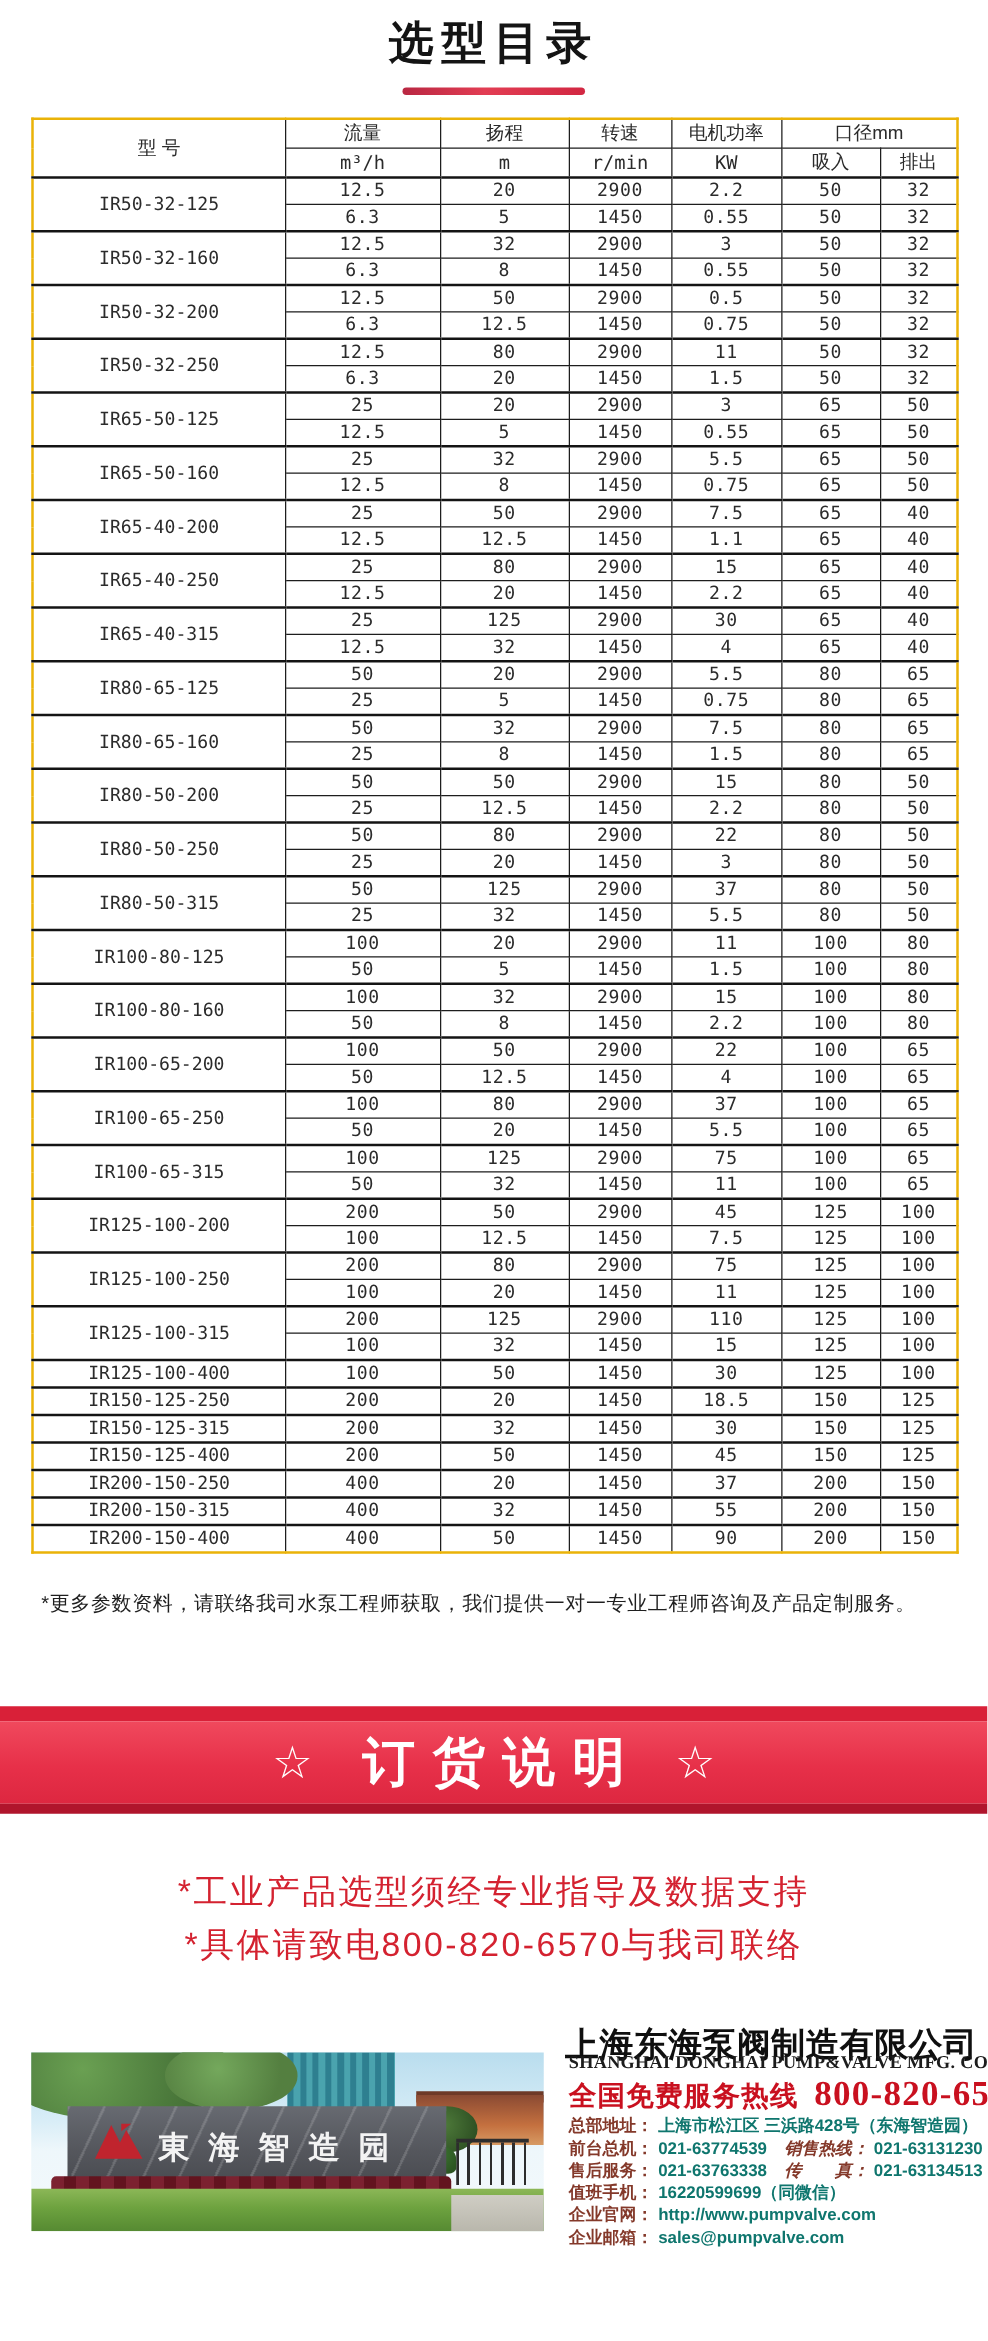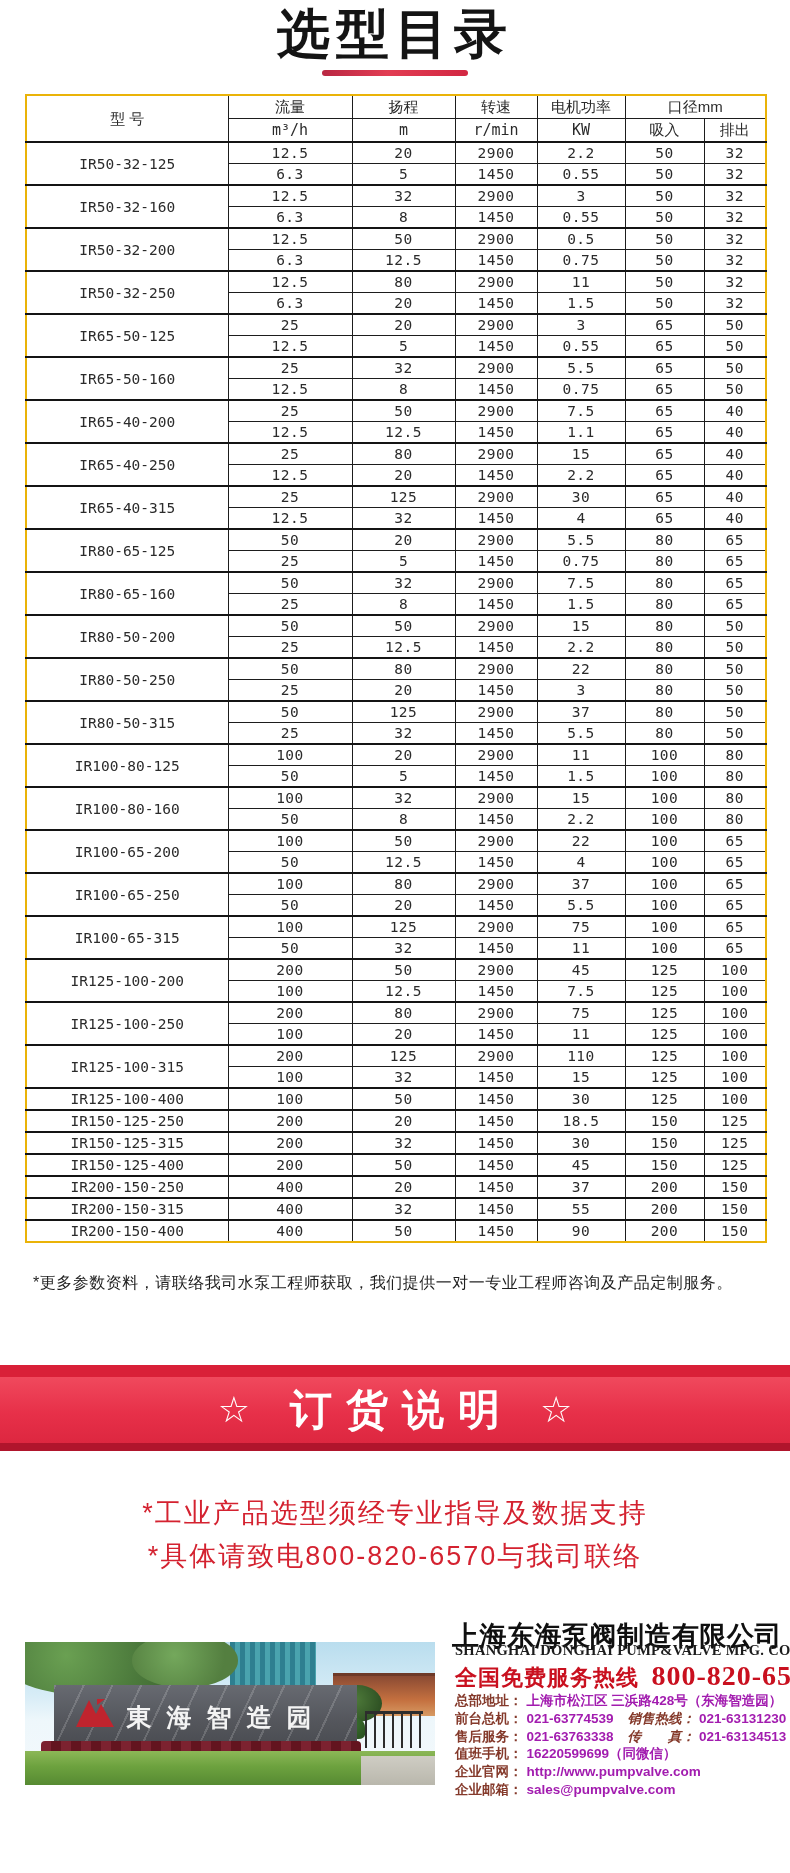--- a/index.html
+++ b/index.html
@@ -1,20 +1,20 @@
 <!DOCTYPE html>
 <html><head>
 <meta charset="utf-8">
 <style>
   html,body{margin:0;padding:0;}
   body{width:790px;height:1873px;background:#ffffff;position:relative;overflow:hidden;
        font-family:"Liberation Sans","DejaVu Sans",sans-serif;-webkit-font-smoothing:antialiased;}
 
   
-  .page-title{padding-top:8px;text-align:center;font-size:53px;line-height:52px;
+  .page-title{padding-top:8px;text-align:center;font-size:36px;line-height:52px;
               font-weight:bold;color:#141414;letter-spacing:6px;}
   .title-underline{width:146px;height:6px;margin:10px auto 0;border-radius:3px;
               background:linear-gradient(90deg,#b92742,#e23d53 45%,#d22742);}
 
   
   table.sel{border-collapse:collapse;table-layout:fixed;width:740px;margin:18px 0 0 25px;
             border:2px solid #eab308;}
   table.sel th,table.sel td{border:1px solid #1d1d1d;text-align:center;padding:0;
             color:#2b2b2b;font-weight:normal;}
   table.sel th{height:22px;line-height:22px;font-size:15px;
@@ -52,21 +52,21 @@
   .company-name-en{position:absolute;top:42px;left:455px;font-size:14.5px;font-weight:bold;
               color:#1c1c1c;font-family:"Liberation Serif","DejaVu Serif",serif;
               letter-spacing:0.3px;white-space:nowrap;}
   .hotline{position:absolute;top:60px;left:455px;color:#c9101f;font-weight:bold;white-space:nowrap;}
   .hotline .h-label{font-size:22px;letter-spacing:1px;}
   .hotline .h-number{font-size:28px;font-family:"Liberation Serif","DejaVu Serif",serif;
               letter-spacing:1px;margin-left:8px;}
   .contact-list{position:absolute;top:92px;left:455px;}
   .contact-line{font-size:13.5px;line-height:17.8px;font-weight:bold;white-space:nowrap;}
   .c-label{color:#84392a;}
-  .c-val{color:#a21caf;margin-left:4px;}
+  .c-val{color:#0f766e;margin-left:4px;}
   .c-pair2{margin-left:14px;font-style:italic;}
 
   
   .photo{position:absolute;top:42px;left:25px;width:410px;height:143px;overflow:hidden;
          background:linear-gradient(180deg,#b9ddee 0%,#d8edf7 38%,#eef7fb 55%,#f4f9fc 100%);}
   .ph-glass{position:absolute;left:50%;top:0;width:21%;height:52%;
          background:repeating-linear-gradient(90deg,#2e7f90 0 5px,#4aa3ae 5px 10px),
                     linear-gradient(180deg,#2f8494,#57aab4);}
   .ph-trees-l{position:absolute;left:-6%;top:-14%;width:46%;height:52%;border-radius:50%;
          background:radial-gradient(circle at 35% 45%,#6aa052 0%,#4c7a3c 55%,#3a612e 100%);}

